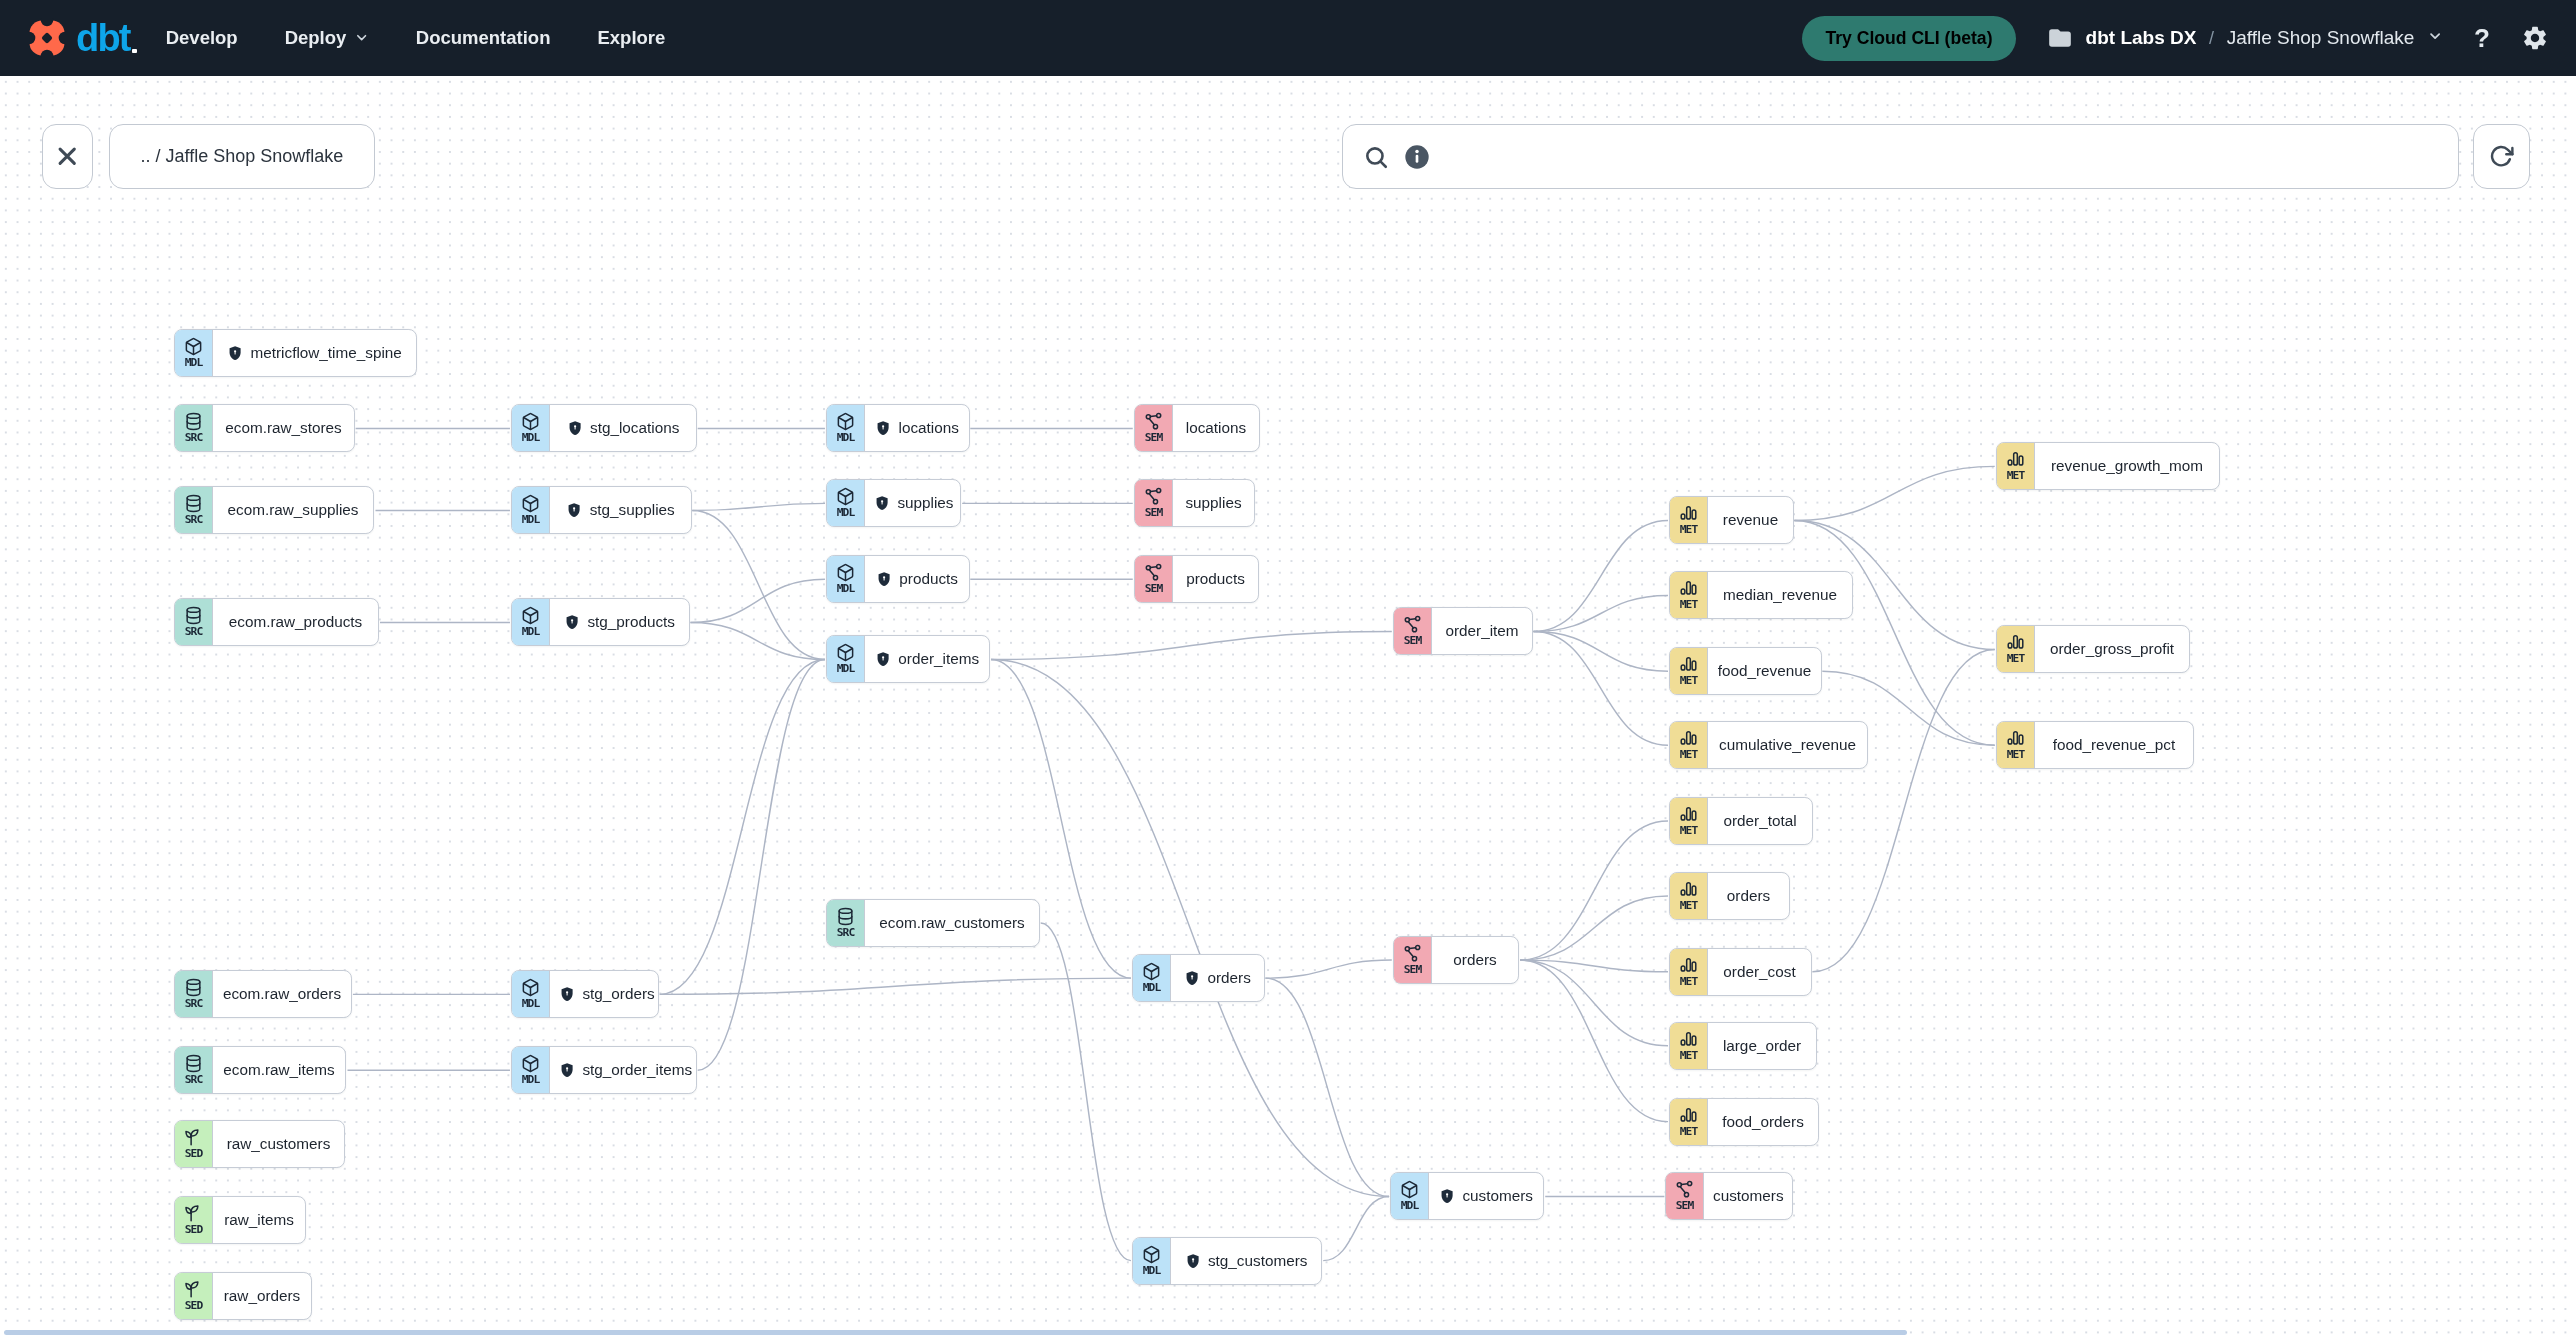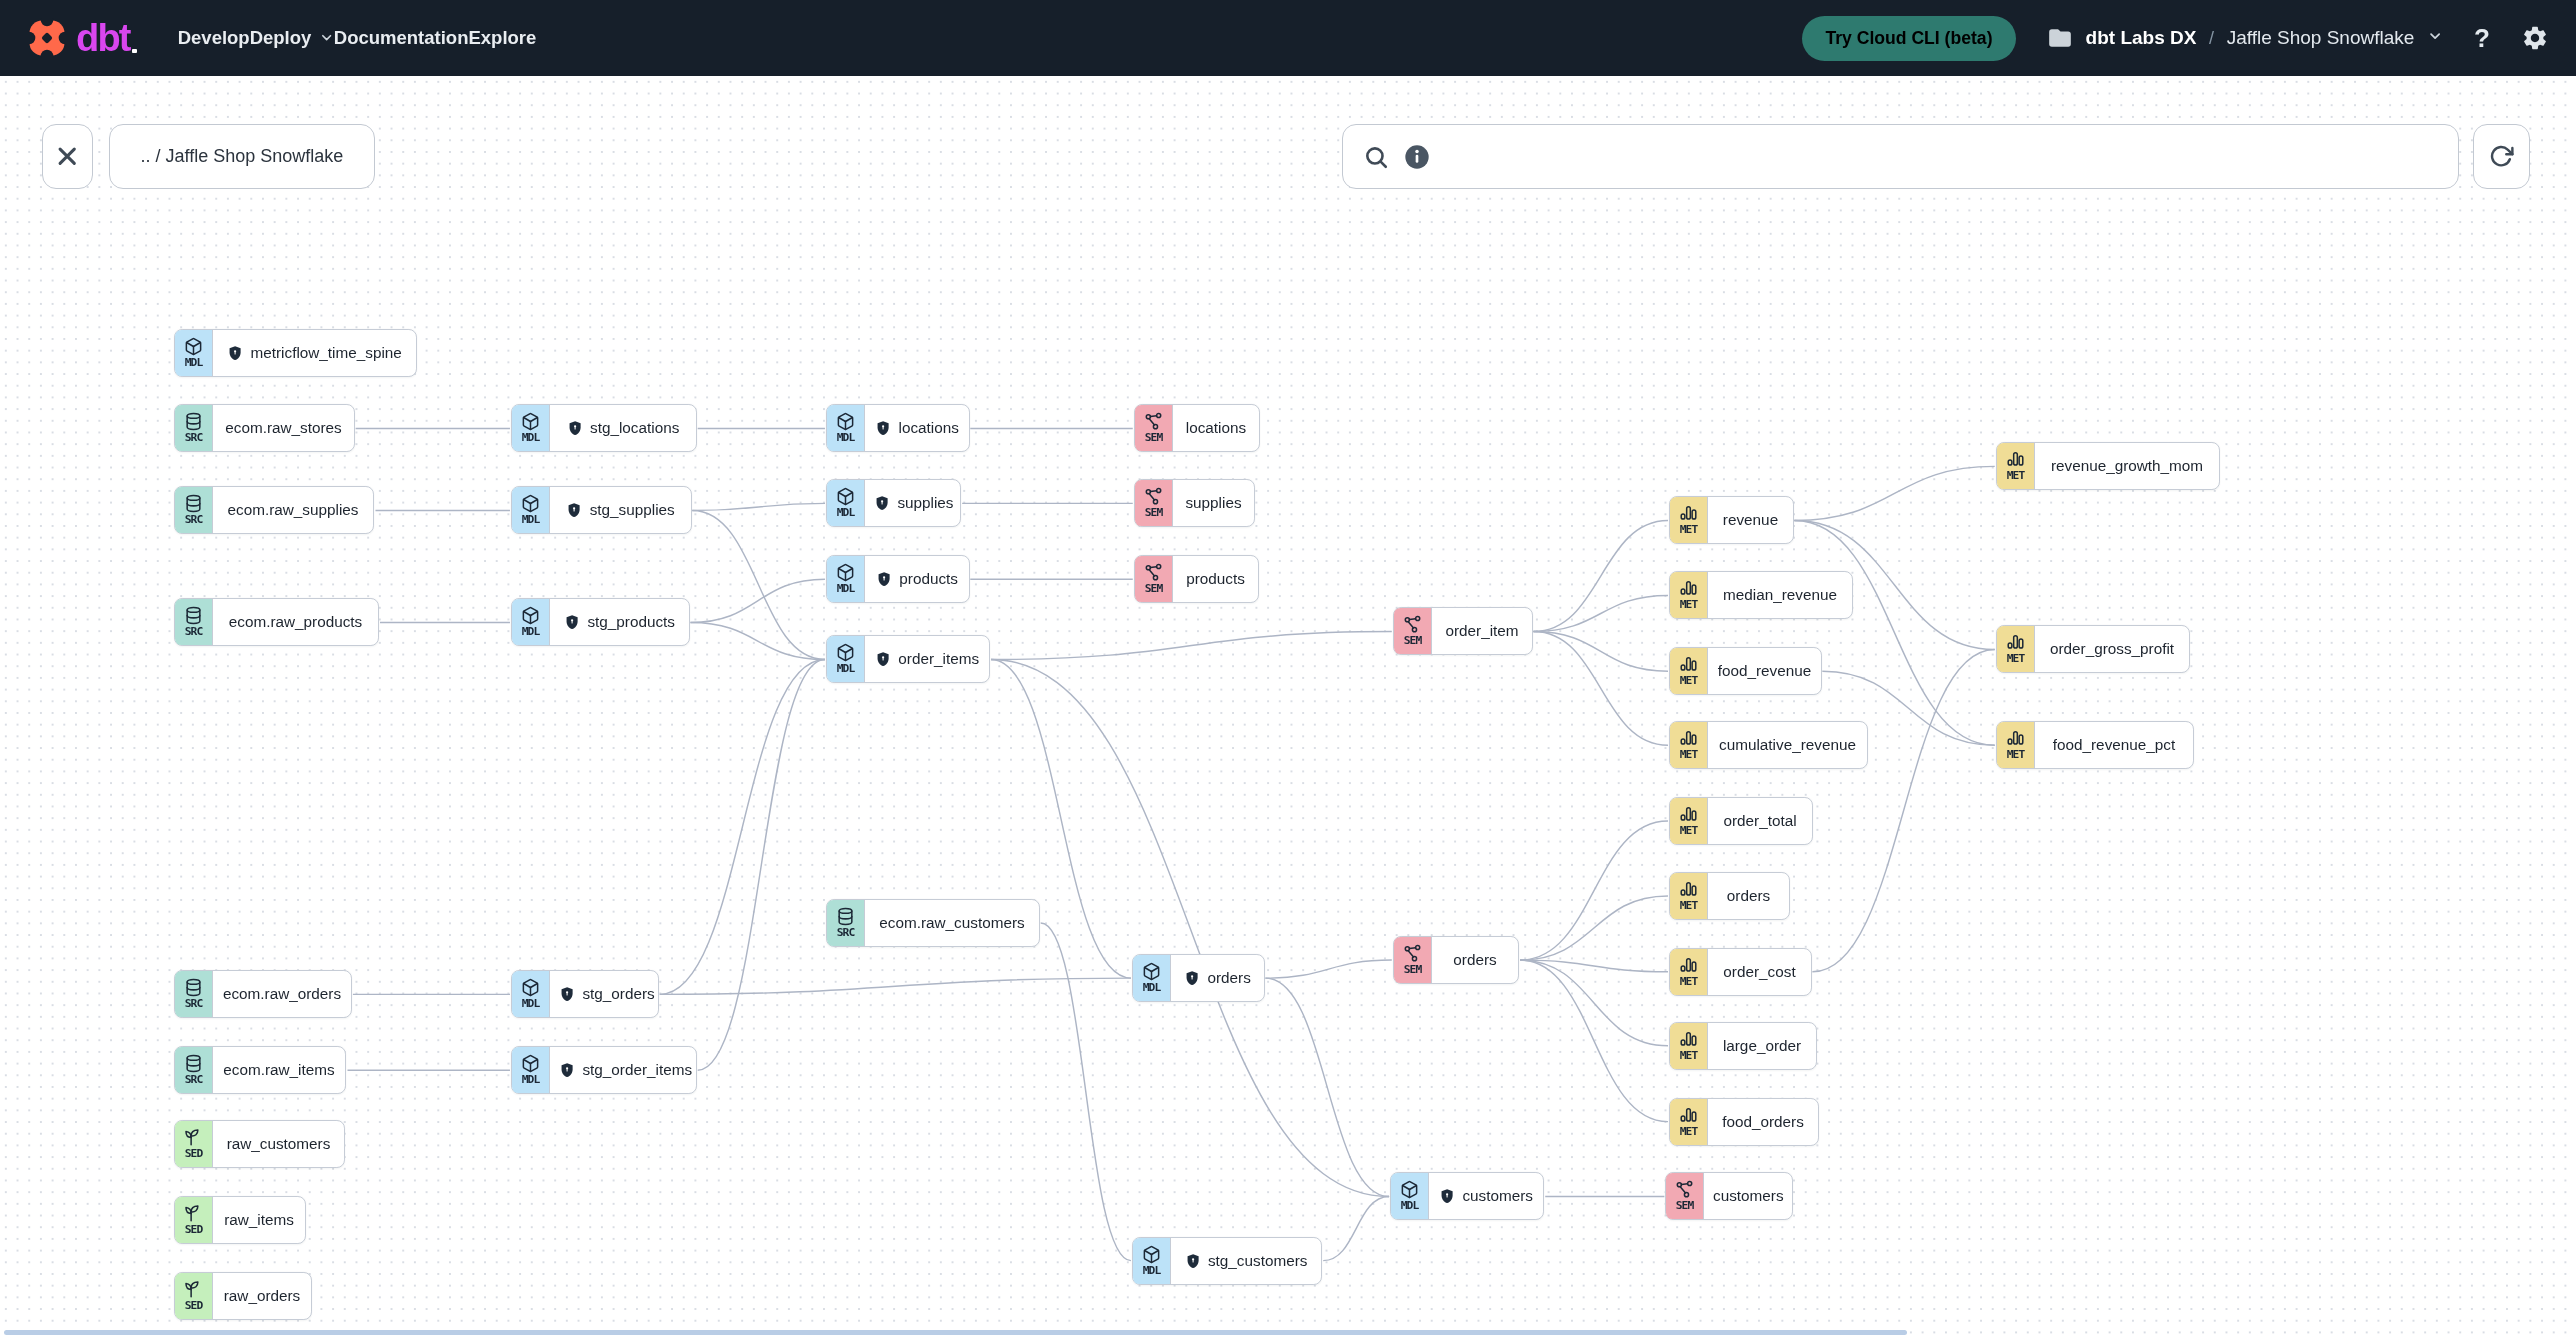--- a/index.html
+++ b/index.html
@@ -4,24 +4,24 @@
 <title>Lineage</title>
 <style>
   * { margin:0; padding:0; box-sizing:border-box; }
   html,body { width:2576px; height:1338px; overflow:hidden; background:#fff;
     font-family:"Liberation Sans", sans-serif; }
 
   
   .navbar { position:absolute; left:0; top:0; width:2576px; height:76px;
     background:#161f2a; display:flex; align-items:center; padding:0 27px; z-index:20; }
   .brand { display:flex; align-items:center; gap:9px; }
-  .brand-word { font-weight:bold; font-size:38px; color:#d946ef; letter-spacing:-1.8px; position:relative; }
+  .brand-word { font-weight:bold; font-size:38px; color:#0ea5e9; letter-spacing:-1.8px; position:relative; }
   .brand-word:after { content:""; position:absolute; right:-7.2px; bottom:6.3px; width:4.5px; height:4.5px;
     background:#fff; border-radius:0.9px; }
-  .nav-items { display:flex; margin-left:48px; }
+  .nav-items { display:flex; gap:47px; margin-left:36px; }
   .nav-item { display:flex; align-items:center; gap:7.2px; color:#e9edf1; font-size:18.5px;
     font-weight:bold; cursor:pointer; }
   .nav-item svg { width:15.3px; height:15.3px; stroke:#cdd5dc; }
   .nav-right { margin-left:auto; display:flex; align-items:center; gap:31px; }
   .cta-btn { height:45px; border-radius:22.6px; border:none; padding:0 23.5px; color:#000000;
     font-size:17.6px; font-weight:bold; font-family:"Liberation Sans",sans-serif; cursor:pointer; }
   .proj-group { display:flex; align-items:center; gap:12.6px; }
   .proj-group .folder svg { width:26px; height:26px; display:block; }
   .acct { color:#ffffff; font-size:19px; font-weight:bold; }
   .sep { color:#8494a2; font-size:18px; }

